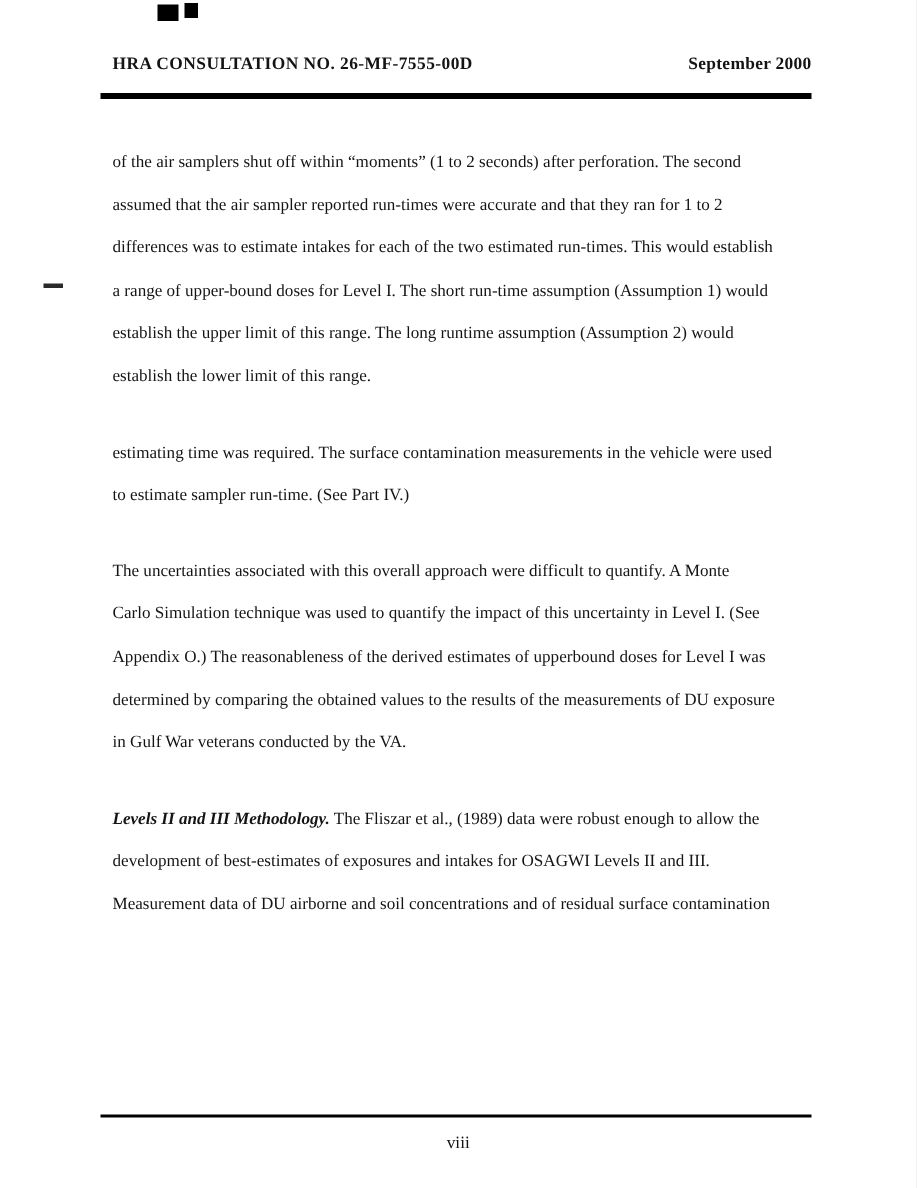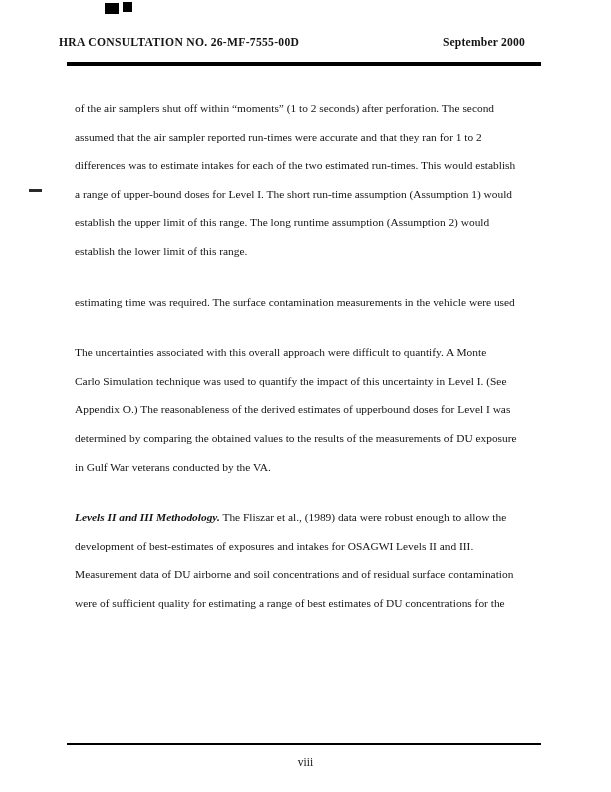--- a/index.html
+++ b/index.html
@@ -19,21 +19,21 @@
   }
   
   .artifact { position: absolute; background: #000; }
   .artifact-1 { left: 105px; top: 3px;  width: 14px; height: 11px; }
   .artifact-2 { left: 123px; top: 2px;  width: 9px;  height: 10px; }
   .artifact-3 { left: 29px;  top: 189px; width: 13px; height: 3px; background: #2a2a2a; }
 
   .header {
     position: absolute;
     top: 36px;
-    left: 59px;
+    left: 75px;
     width: 466px;
     display: flex;
     justify-content: space-between;
     align-items: baseline;
     font-weight: bold;
     font-size: 11.6px;
   }
   .header-left  { letter-spacing: 0.3px; }
   .header-right { letter-spacing: 0.2px; }
 
@@ -102,35 +102,35 @@
       <div class="line">of the air samplers shut off within “moments” (1 to 2 seconds) after perforation.  The second</div>
       <div class="line">assumed that the air sampler reported run-times were accurate and that they ran for 1 to 2</div>
       <div class="line">differences was to estimate intakes for each of the two estimated run-times.  This would establish</div>
       <div class="line">a range of upper-bound doses for Level I.  The short run-time assumption (Assumption 1) would</div>
       <div class="line">establish the upper limit of this range.  The long runtime assumption (Assumption 2) would</div>
       <div class="line">establish the lower limit of this range.</div>
     </div>
 
     <div class="para">
       <div class="line">estimating time was required.  The surface contamination measurements in the vehicle were used</div>
+      <div class="line">to estimate sampler run-time.  (See Part IV.)</div>
     </div>
 
     <div class="para">
       <div class="line">The uncertainties associated with this overall approach were difficult to quantify.  A Monte</div>
       <div class="line">Carlo Simulation technique was used to quantify the impact of this uncertainty in Level I.  (See</div>
       <div class="line">Appendix O.)  The reasonableness of the derived estimates of upperbound doses for Level I was</div>
       <div class="line">determined by comparing the obtained values to the results of the measurements of DU exposure</div>
       <div class="line">in Gulf War veterans conducted by the VA.</div>
     </div>
 
     <div class="para">
       <div class="line"><span class="lead">Levels II and III Methodology.</span> <span>The Fliszar et al., (1989) data were robust enough to allow the</span></div>
       <div class="line">development of best-estimates of exposures and intakes for OSAGWI Levels II and III.</div>
       <div class="line">Measurement data of DU airborne and soil concentrations and of residual surface contamination</div>
-      <div class="line">were of sufficient quality for estimating a range of best estimates of DU concentrations for the</div>
     </div>
 
   </div>
 
   <div class="rule-bottom"></div>
 
   <div class="footer">
     <span>viii</span>
   </div>
 

